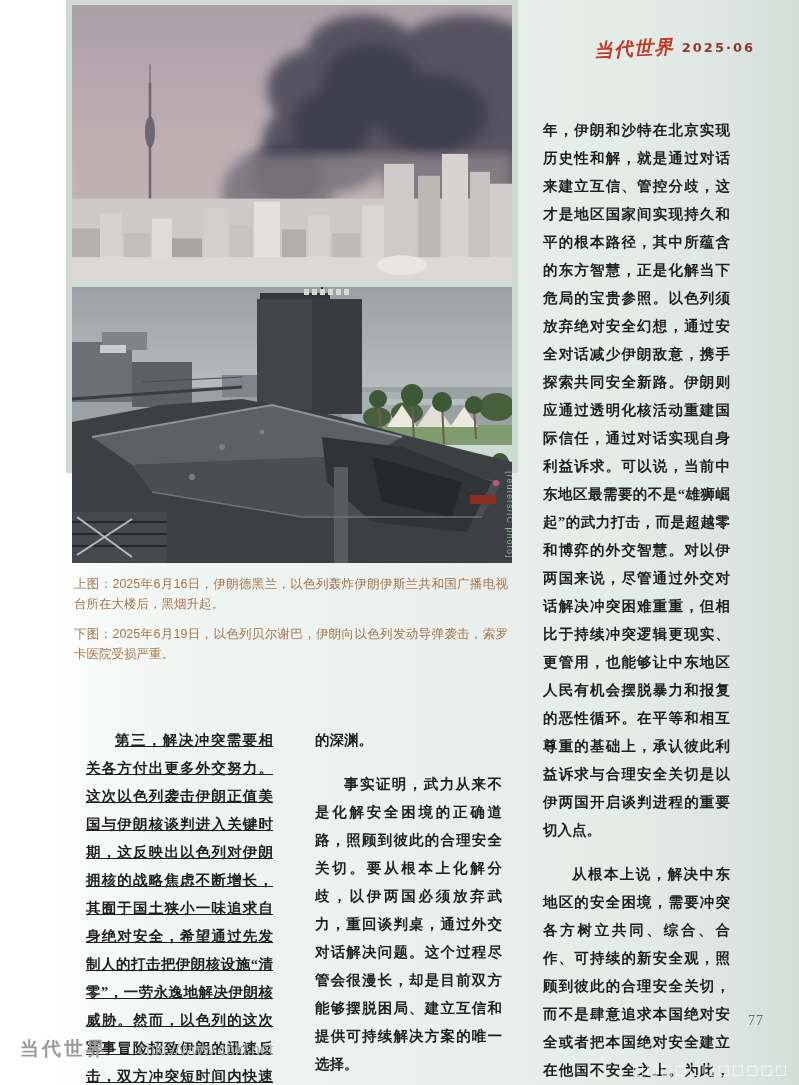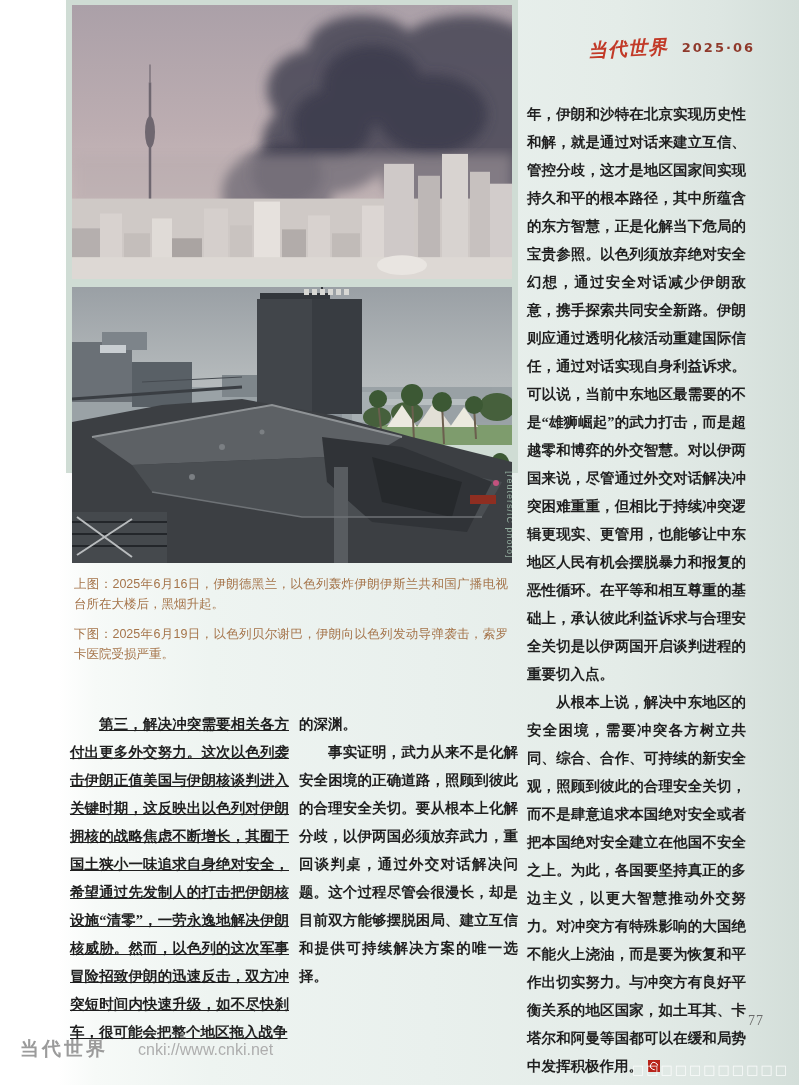--- a/index.html
+++ b/index.html
@@ -2,34 +2,34 @@
 <html><head>
 <meta charset="utf-8">
 <style>
   html,body{margin:0;padding:0;}
   body{width:799px;height:1085px;overflow:hidden;font-family:"Liberation Serif","DejaVu Serif",serif;}
   #page{position:relative;width:799px;height:1085px;overflow:hidden;
     background:linear-gradient(90deg,#ffffff 0px,#ffffff 58px,#f7faf8 95px,#eef4f1 210px,#e9f0ed 430px,#e4ece8 620px,#dde6e2 720px,#d3ded9 799px);}
   
   #header{position:absolute;top:36px;right:44px;white-space:nowrap;}
   .logo{display:inline-block;font:italic 700 19px "DejaVu Serif",serif;color:#c23a28;transform:rotate(-3deg);letter-spacing:1px;}
-  .issue{display:inline-block;margin-left:10px;font:700 13px "DejaVu Sans",sans-serif;color:#8f3a2c;letter-spacing:2px;vertical-align:3px;}
+  .issue{display:inline-block;margin-left:4px;font:700 13px "DejaVu Sans",sans-serif;color:#8f3a2c;letter-spacing:2px;vertical-align:3px;}
   
   #panel{position:absolute;left:66px;top:0;width:452px;height:473px;background:#cfdcd4;}
   .photo{position:absolute;left:6px;width:440px;overflow:hidden;}
   #photo1{top:5px;height:274px;}
   #photo2{top:287px;height:276px;}
   .photo svg{display:block;width:100%;height:100%;}
   .credit{position:absolute;right:-3px;bottom:4px;writing-mode:vertical-rl;
     font:9px/10px "Liberation Sans","DejaVu Sans",sans-serif;color:#93ae9f;letter-spacing:1px;}
   #captions{position:absolute;left:8px;top:574px;width:434px;}
   .caption{margin:0 0 10px 0;font:12.5px/20px "Liberation Sans","DejaVu Sans",sans-serif;color:#a5744a;text-align:justify;}
   
   .col{position:absolute;width:219px;font:600 14.5px/28px "Liberation Serif","DejaVu Serif",serif;color:#1f1f1f;text-align:justify;}
-  .col p{margin:0;}
+  .col p{margin:16px;}
   .col p.indent{text-indent:2em;}
   #col-left{left:70px;top:710px;text-decoration:underline;}
   #col-mid{left:299px;top:710px;font-family:Liberation Serif, serif;}
   #col-right{left:527px;top:100px;}
   .endmark{position:relative;display:inline-block;width:12px;height:12px;background:#b8241a;margin-left:5px;vertical-align:-1px;}
   .endmark::after{content:"";position:absolute;left:2px;top:2px;width:6px;height:6px;border-radius:50%;
     border:1.5px solid #fff;border-right-color:transparent;transform:rotate(35deg);}
   
   #page-number{position:absolute;left:748px;top:1013px;font:400 14px "Liberation Serif",serif;color:#6a6a6a;letter-spacing:1px;}
   #cnki{position:absolute;left:20px;top:1036px;white-space:nowrap;}

